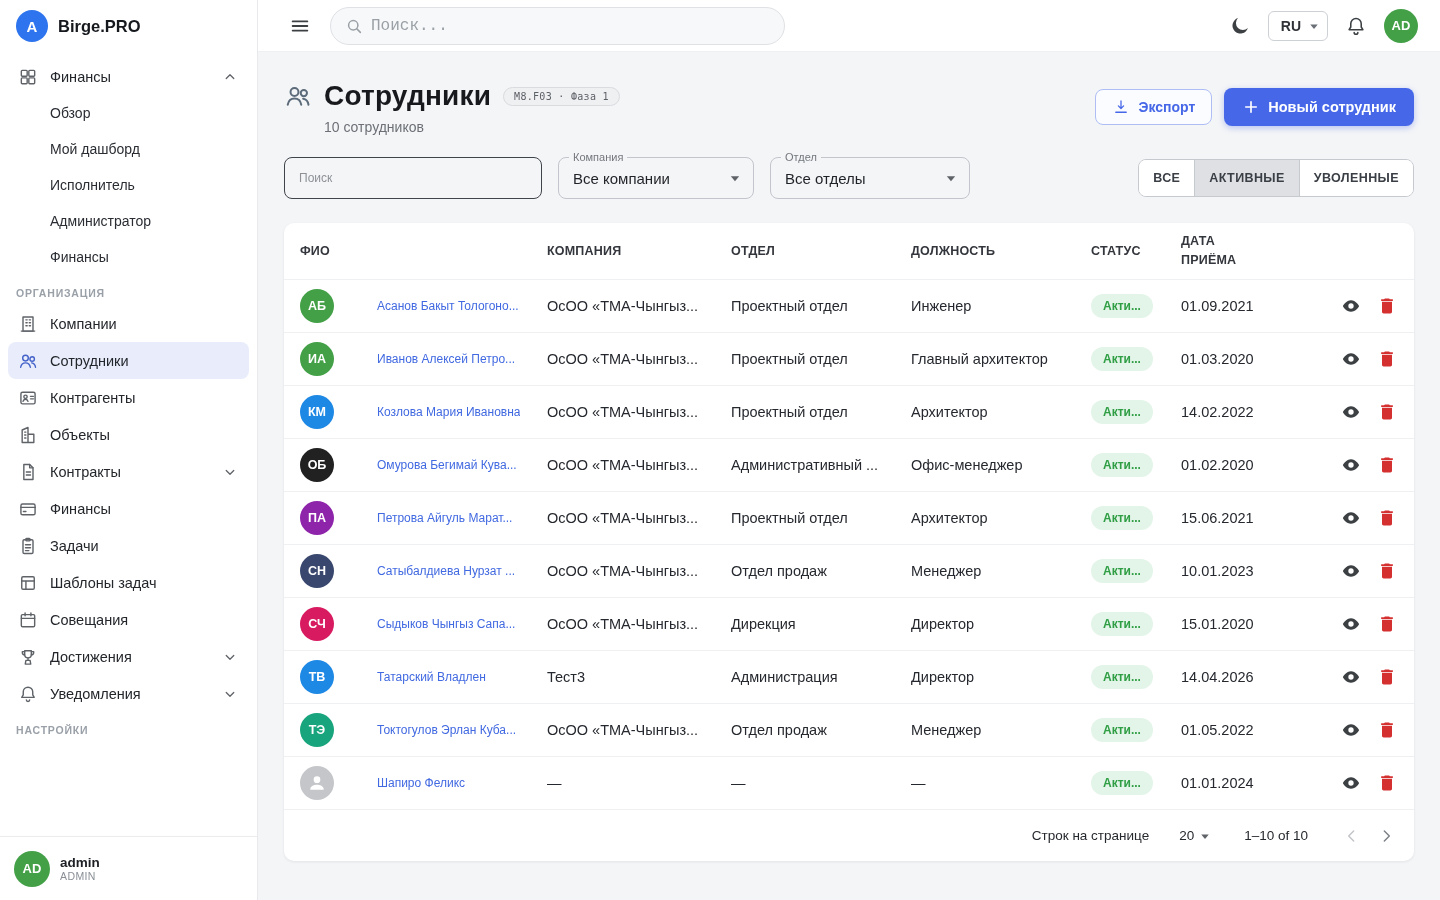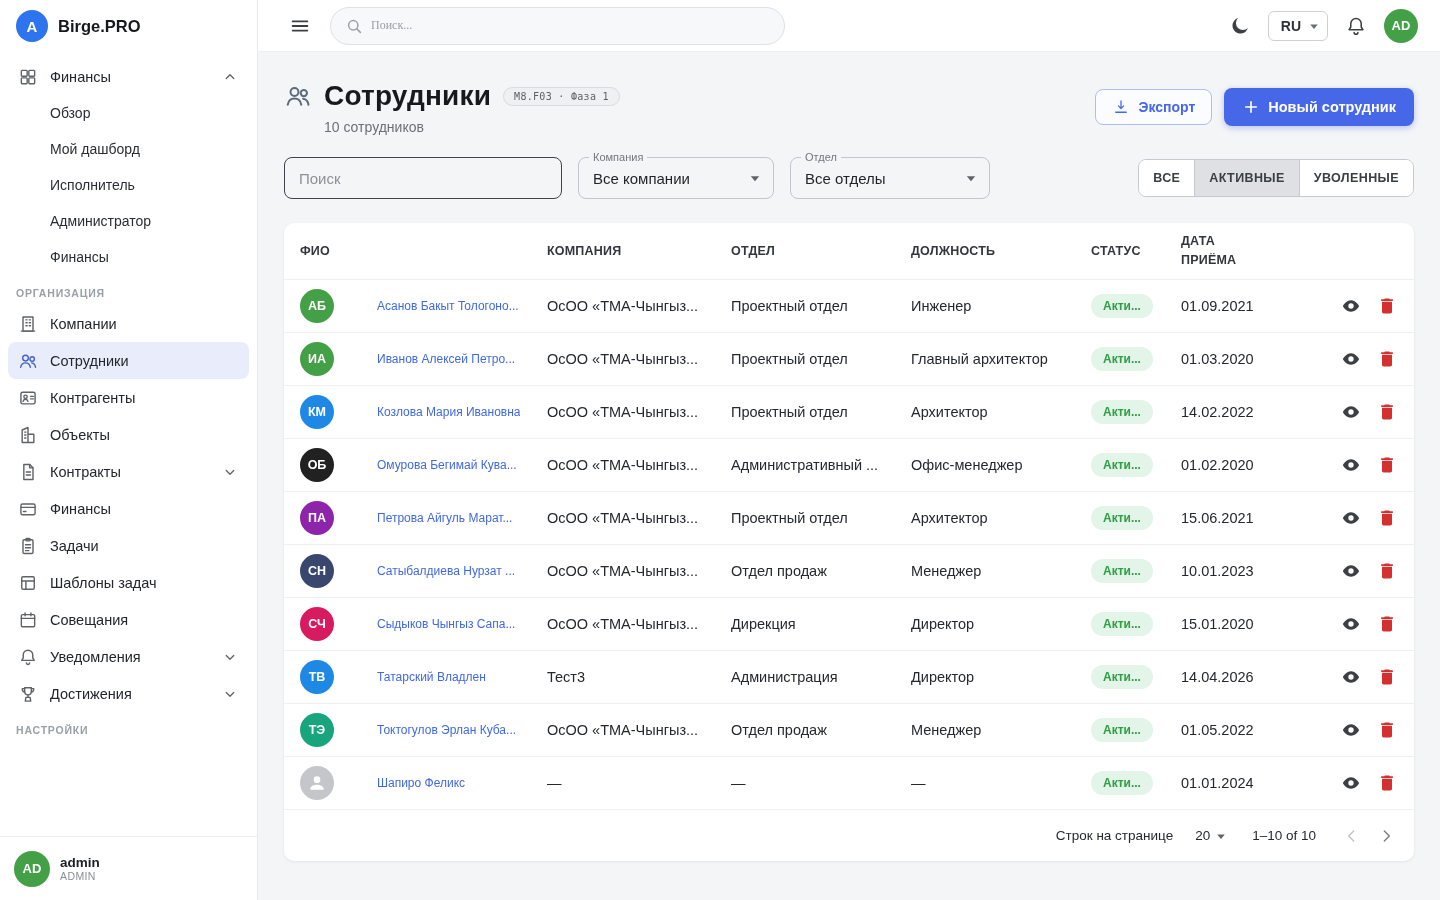--- a/index.html
+++ b/index.html
@@ -27,21 +27,21 @@
   .user-name { font-size:13.5px; font-weight:700; color:#1c1f24; }
   .user-role { font-size:10.5px; color:#8a8f96; letter-spacing:.4px; }
 
   
   .main { flex:1; display:flex; flex-direction:column; background:#f4f5f7; min-width:0; }
   .topbar { height:52px; background:#fff; display:flex; align-items:center; gap:16px; padding:0 22px 0 28px; border-bottom:1px solid #eef0f2; flex:none; }
   .iconbtn { background:none; border:none; width:28px; height:28px; color:#3c4043; display:flex; align-items:center; justify-content:center; cursor:pointer; }
   .iconbtn .icon { width:22px; height:22px; }
   .topsearch { width:455px; height:38px; background:#f7f8fa; border:1px solid #dfe1e5; border-radius:19px; display:flex; align-items:center; padding:0 14px; gap:8px; }
   .topsearch .icon { width:18px; height:18px; color:#9aa0a6; }
-  .topsearch input { border:none; outline:none; background:transparent; font-size:12px; color:#6d28d9; flex:1; font-family:Liberation Serif, serif; }
+  .topsearch input { border:none; outline:none; background:transparent; font-size:16px; color:#6d28d9; flex:1; font-family:Liberation Mono, monospace; }
   .topsearch input::placeholder { color:#9aa0a6; }
   .top-right { margin-left:auto; display:flex; align-items:center; gap:14px; }
   .lang-select { border:1px solid #cdd0d5; border-radius:6px; height:30px; padding:0 4px 0 12px; display:flex; align-items:center; gap:4px; font-size:14px; font-weight:600; color:#2f3237; cursor:pointer; background:#fff;justify-content:flex-end; }
   .lang-select .icon { width:18px; height:18px; color:#6b7076; }
   .top-avatar { width:34px; height:34px; font-size:13px; cursor:pointer; }
 
   
   .content { flex:1; padding:28px 26px 0; overflow:hidden; }
   .page-head { display:flex; align-items:flex-start; justify-content:space-between; }
   .ph-title-row { display:flex; align-items:center; gap:12px; }
@@ -50,21 +50,21 @@
   .ver-badge { font-family:"DejaVu Sans Mono", monospace; font-size:10px; color:#5b5f66; background:#eff0f2; border:1px solid #d9dbdf; border-radius:10px; padding:3px 10px; letter-spacing:.3px; white-space:nowrap; }
   .page-sub { margin:7px 0 0 40px; font-size:14px; color:#6c7076; }
   .ph-actions { display:flex; gap:12px; align-items:center; margin-top:8px; }
   .btn-outline { display:flex; align-items:center; gap:8px; height:36px; padding:0 16px; border:1px solid #aebef5; border-radius:8px; background:#fbfcff; color:var(--primary,#4667e8); font-size:14px; font-weight:600; cursor:pointer; font-family:inherit; }
   .btn-outline .icon { width:18px; height:18px; }
   .btn-primary { display:flex; align-items:center; gap:8px; height:38px; padding:0 18px; border:none; border-radius:8px; background:var(--primary,#4667e8); color:#fff; font-size:14.5px; font-weight:600; cursor:pointer; box-shadow:0 2px 6px rgba(70,103,232,.35); font-family:inherit; }
   .btn-primary .icon { width:18px; height:18px; }
 
   
   .filters { display:flex; align-items:center; gap:16px; margin-top:22px; }
-  .filter-search { width:278px; height:42px; border:1.6px solid #3f434a; border-radius:8px; background:transparent; padding:0 14px; font-size:15px; font-family:inherit; color:#222; outline:none; }
+  .filter-search { width:258px; height:42px; border:1.6px solid #3f434a; border-radius:8px; background:transparent; padding:0 14px; font-size:12px; font-family:inherit; color:#222; outline:none; }
   .filter-search::placeholder { color:#8d9196; }
   .select { position:relative; height:42px; border:1px solid #c2c5cb; border-radius:8px; display:flex; align-items:center; padding:0 8px 0 14px; cursor:pointer; }
   .select-company { width:196px; }
   .select-dept { width:200px; }
   .select .flabel { position:absolute; top:-7px; left:10px; font-size:11px; color:#73777d; background:#f4f5f7; padding:0 4px; }
   .select .sval { font-size:15px; color:#1f2227; flex:1; white-space:nowrap; overflow:hidden; }
   .select .icon { width:20px; height:20px; color:#5f6368; }
   .status-tabs { margin-left:auto; display:flex; border:1px solid #c6c9ce; border-radius:8px; overflow:hidden; height:38px; background:#fff; }
   .status-tab { padding:0 14px; display:flex; align-items:center; font-size:12.5px; font-weight:600; letter-spacing:.4px; color:#3a3e45; background:#fff; border:none; border-left:1px solid #c6c9ce; cursor:pointer; font-family:inherit; }
   .status-tab:first-child { border-left:none; }
@@ -83,21 +83,21 @@
   .row-avatar .icon { width:20px; height:20px; color:#fff; }
   .emp-name { font-size:12px; color:var(--link,#4169e1); cursor:pointer; white-space:nowrap; overflow:hidden; text-decoration:none;margin-left:30px; }
   .cell-text { font-size:14.5px; color:#25282e; white-space:nowrap; overflow:hidden; padding-right:14px; }
   .chip { display:inline-flex; align-items:center; height:24px; padding:0 12px; border-radius:12px; background:var(--chip-bg,#e3f5e9); color:var(--chip-text,#2f9e44); font-size:12px; font-weight:600; white-space:nowrap; }
   .actions-cell { display:flex; justify-content:flex-end; gap:6px; padding-right:12px; }
   .action-btn { width:30px; height:30px; border:none; background:none; display:flex; align-items:center; justify-content:center; cursor:pointer; border-radius:50%; }
   .action-btn .icon { width:20px; height:20px; }
   .eye { color:#3c4043; }
   .trash { color:var(--danger,#d3302f); }
 
-  .tfoot { height:52px; border-top:1px solid #eef0f2; display:flex; align-items:center; justify-content:flex-end; gap:22px; padding:0 14px; font-size:13.5px; color:#26292e; }
+  .tfoot { height:52px; border-top:1px solid #eef0f2; display:flex; align-items:center; justify-content:flex-end; gap:30px; padding:0 14px; font-size:13.5px; color:#26292e; }
   .rpp { display:flex; align-items:center; gap:2px; cursor:pointer; }
   .rpp .icon { width:18px; height:18px; color:#5f6368; }
   .page-nav { display:flex; gap:6px; }
   .nav-chev { width:28px; height:28px; display:flex; align-items:center; justify-content:center; cursor:pointer; }
   .nav-chev .icon { width:20px; height:20px; }
   .nav-chev.prev { color:#c1c3c7; }
   .nav-chev.next { color:#7b7f85; }
 </style>
 </head>
 <body>
@@ -215,39 +215,39 @@
           <svg viewBox="0 0 24 24" fill="none" stroke="currentColor" stroke-width="1.7" stroke-linecap="round" stroke-linejoin="round">
             <rect x="4" y="5.5" width="16" height="14.5" rx="1.5"></rect>
             <path d="M4 10h16M8.5 3.5v3.5M15.5 3.5v3.5"></path>
           </svg>
         </span>
         <span>Совещания</span>
       </div>
       <div class="nav-item">
         <span class="icon nicon">
           <svg viewBox="0 0 24 24" fill="none" stroke="currentColor" stroke-width="1.7" stroke-linecap="round" stroke-linejoin="round">
+            <path d="M8 4.5h8V9a4 4 0 0 1-8 0z"></path>
+            <path d="M8 5.5H5.2v1A3 3 0 0 0 8 9.5M16 5.5h2.8v1a3 3 0 0 1-2.8 3M12 13v3M9.5 16h5l.8 4.5H8.7z"></path>
+          </svg>
+        </span>
+        <span>Достижения</span>
+        <span class="icon chev">
+          <svg viewBox="0 0 24 24" fill="none" stroke="currentColor" stroke-width="1.7" stroke-linecap="round" stroke-linejoin="round">
+            <path d="M7 10l5 5 5-5"></path>
+          </svg>
+        </span>
+      </div>
+      <div class="nav-item">
+        <span class="icon nicon">
+          <svg viewBox="0 0 24 24" fill="none" stroke="currentColor" stroke-width="1.7" stroke-linecap="round" stroke-linejoin="round">
             <path d="M12 3.8a5.7 5.7 0 0 0-5.7 5.7v3.6L4.5 16h15l-1.8-2.9V9.5A5.7 5.7 0 0 0 12 3.8z"></path>
             <path d="M10 19a2 2 0 0 0 4 0"></path>
           </svg>
         </span>
         <span>Уведомления</span>
-        <span class="icon chev">
-          <svg viewBox="0 0 24 24" fill="none" stroke="currentColor" stroke-width="1.7" stroke-linecap="round" stroke-linejoin="round">
-            <path d="M7 10l5 5 5-5"></path>
-          </svg>
-        </span>
-      </div>
-      <div class="nav-item">
-        <span class="icon nicon">
-          <svg viewBox="0 0 24 24" fill="none" stroke="currentColor" stroke-width="1.7" stroke-linecap="round" stroke-linejoin="round">
-            <path d="M8 4.5h8V9a4 4 0 0 1-8 0z"></path>
-            <path d="M8 5.5H5.2v1A3 3 0 0 0 8 9.5M16 5.5h2.8v1a3 3 0 0 1-2.8 3M12 13v3M9.5 16h5l.8 4.5H8.7z"></path>
-          </svg>
-        </span>
-        <span>Достижения</span>
         <span class="icon chev">
           <svg viewBox="0 0 24 24" fill="none" stroke="currentColor" stroke-width="1.7" stroke-linecap="round" stroke-linejoin="round">
             <path d="M7 10l5 5 5-5"></path>
           </svg>
         </span>
       </div>
       <div class="nav-section-title">НАСТРОЙКИ</div>
     </nav>
   <div class="sidebar-user">
     <div class="avatar user-avatar">AD</div>

